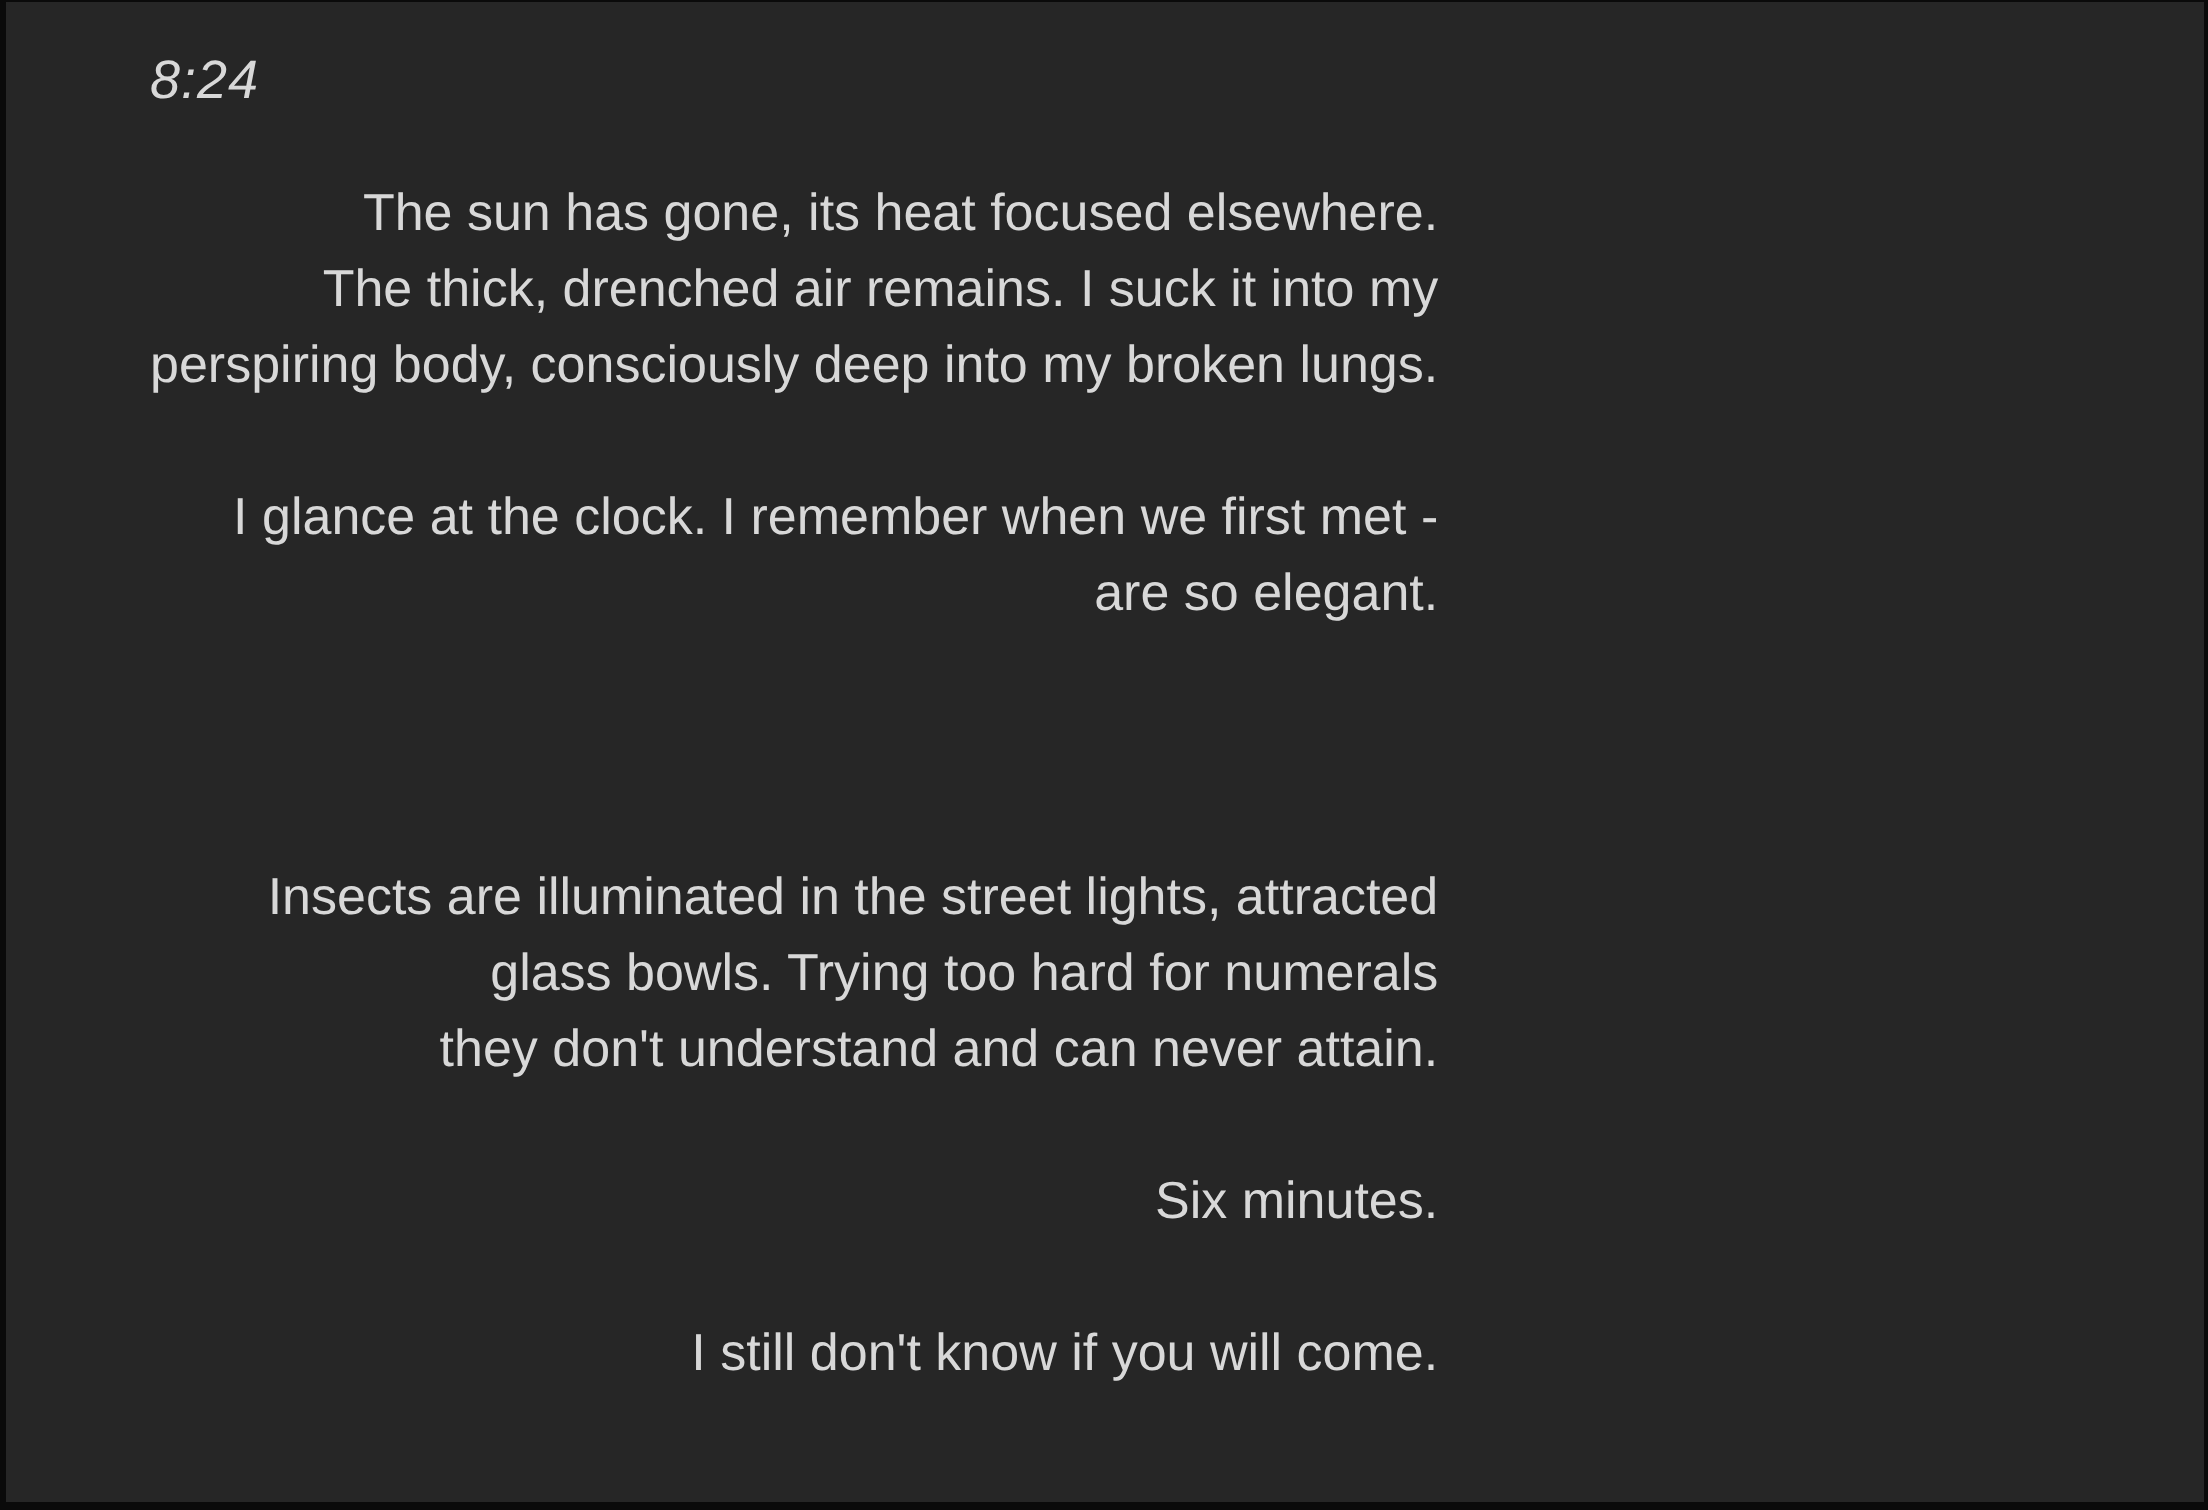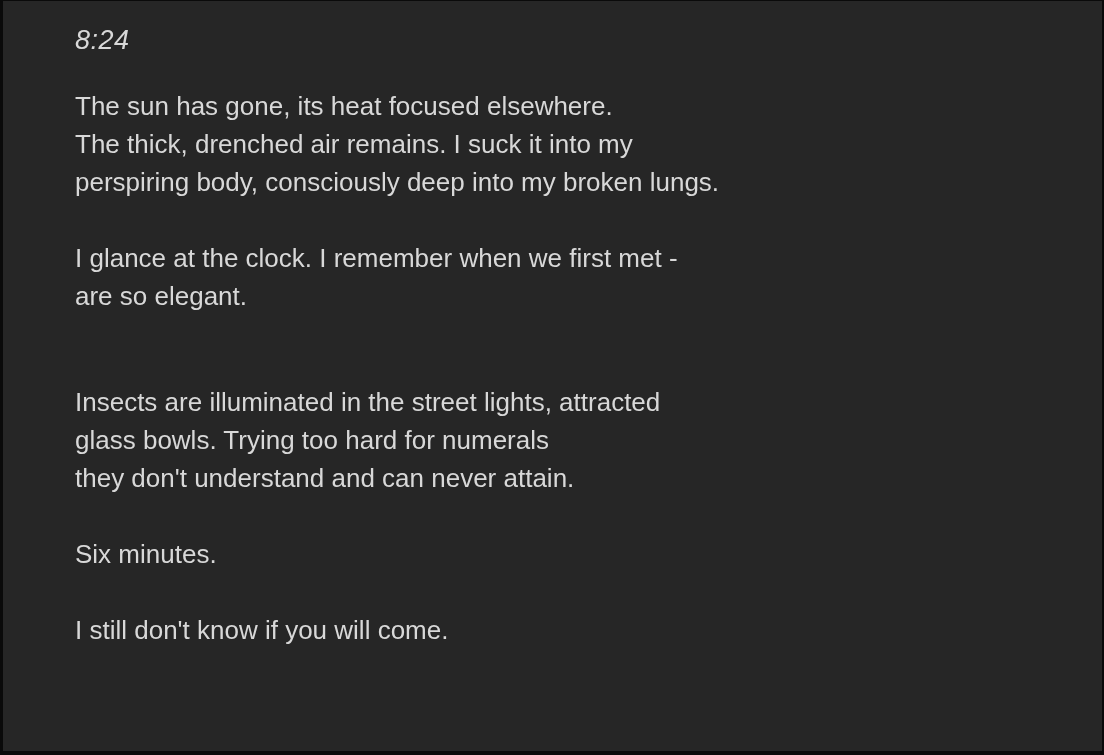--- a/index.html
+++ b/index.html
@@ -30,23 +30,24 @@
   .time {
     font-style: italic;
     font-size: 27px;
     line-height: 38px;
     height: 38px;
     margin-bottom: 28px;
     letter-spacing: 0.5px;
   }
   .stanza {
     margin-bottom: 38px;
+    text-align: right;
   }
   .stanza.double-gap {
-    margin-bottom: 68px;
+    margin-bottom: 114px;
   }
   .line {
     font-size: 26px;
     line-height: 38px;
     white-space: pre;
     letter-spacing: 0px;
   }
 </style>
 </head>
 <body>

